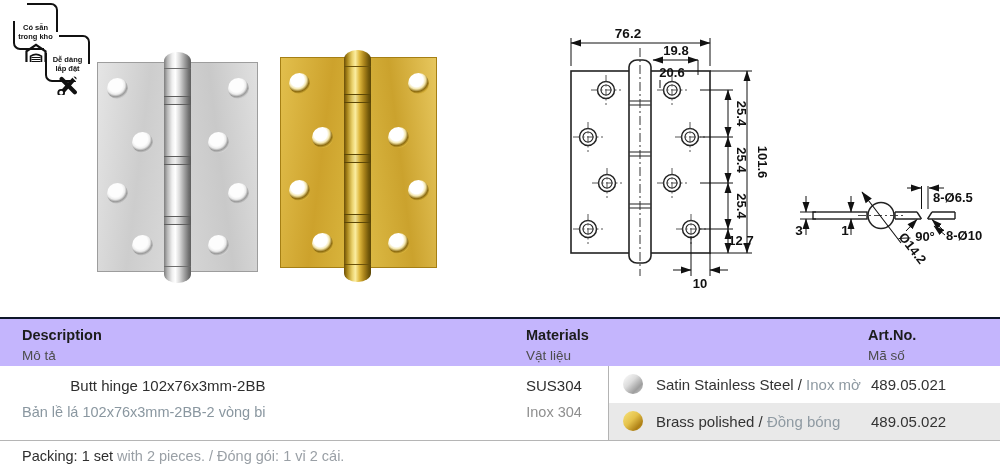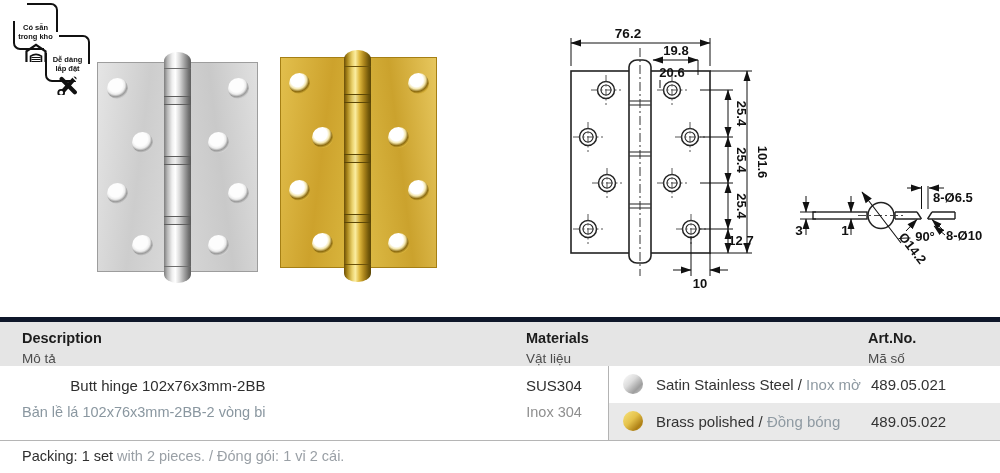--- a/index.html
+++ b/index.html
@@ -36,21 +36,21 @@
   .hinge-brass .cap{background:#6b520a;}
   .hole{position:absolute;width:21px;height:21px;border-radius:50%;}
   .hinge-steel .hole{background:radial-gradient(circle at 40% 33%,#fdfdfd 0 38%,#ececec 50%,#9b9b9b 62%,#d3d3d3 74%,#bdbdbd 100%);}
   .hinge-brass .hole{background:radial-gradient(circle at 40% 33%,#ffffff 0 36%,#f3e6ae 48%,#8d6c10 62%,#d7b13a 74%,#c09a24 100%);}
 
   
   .tsvg{position:absolute;}
   .tsvg text{font-family:"Liberation Sans","DejaVu Sans",sans-serif;font-weight:bold;fill:#111;}
 
   
-  .thead{position:absolute;left:0;top:317px;width:1000px;height:49px;background:#e5e5e5;border-top:5px solid #0f172a;}
+  .thead{position:absolute;left:0;top:317px;width:1000px;height:49px;background:#c4b5fd;border-top:2px solid #0f172a;}
   .hcell{position:absolute;top:6px;}
   .hcell .en{font-size:14.5px;font-weight:bold;color:#1c1c1c;line-height:21px;}
   .hcell .vi{font-size:13.5px;color:#4c4c4c;line-height:19px;}
   .tbody{position:absolute;left:0;top:366px;width:1000px;height:74px;background:#fff;text-align:right;}
   .vdivider{position:absolute;left:608px;top:0;width:1px;height:74px;background:#b3b3b3;}
   .desc-block{position:absolute;left:22px;top:7px;}
   .desc-en{font-size:15px;color:#2e2e2e;line-height:26px;}
   .desc-vi{font-size:14.5px;color:#8a97a0;line-height:26px;}
   .mat-block{position:absolute;left:526px;top:7px;}
   .mat-en{font-size:15px;color:#2e2e2e;line-height:26px;}

